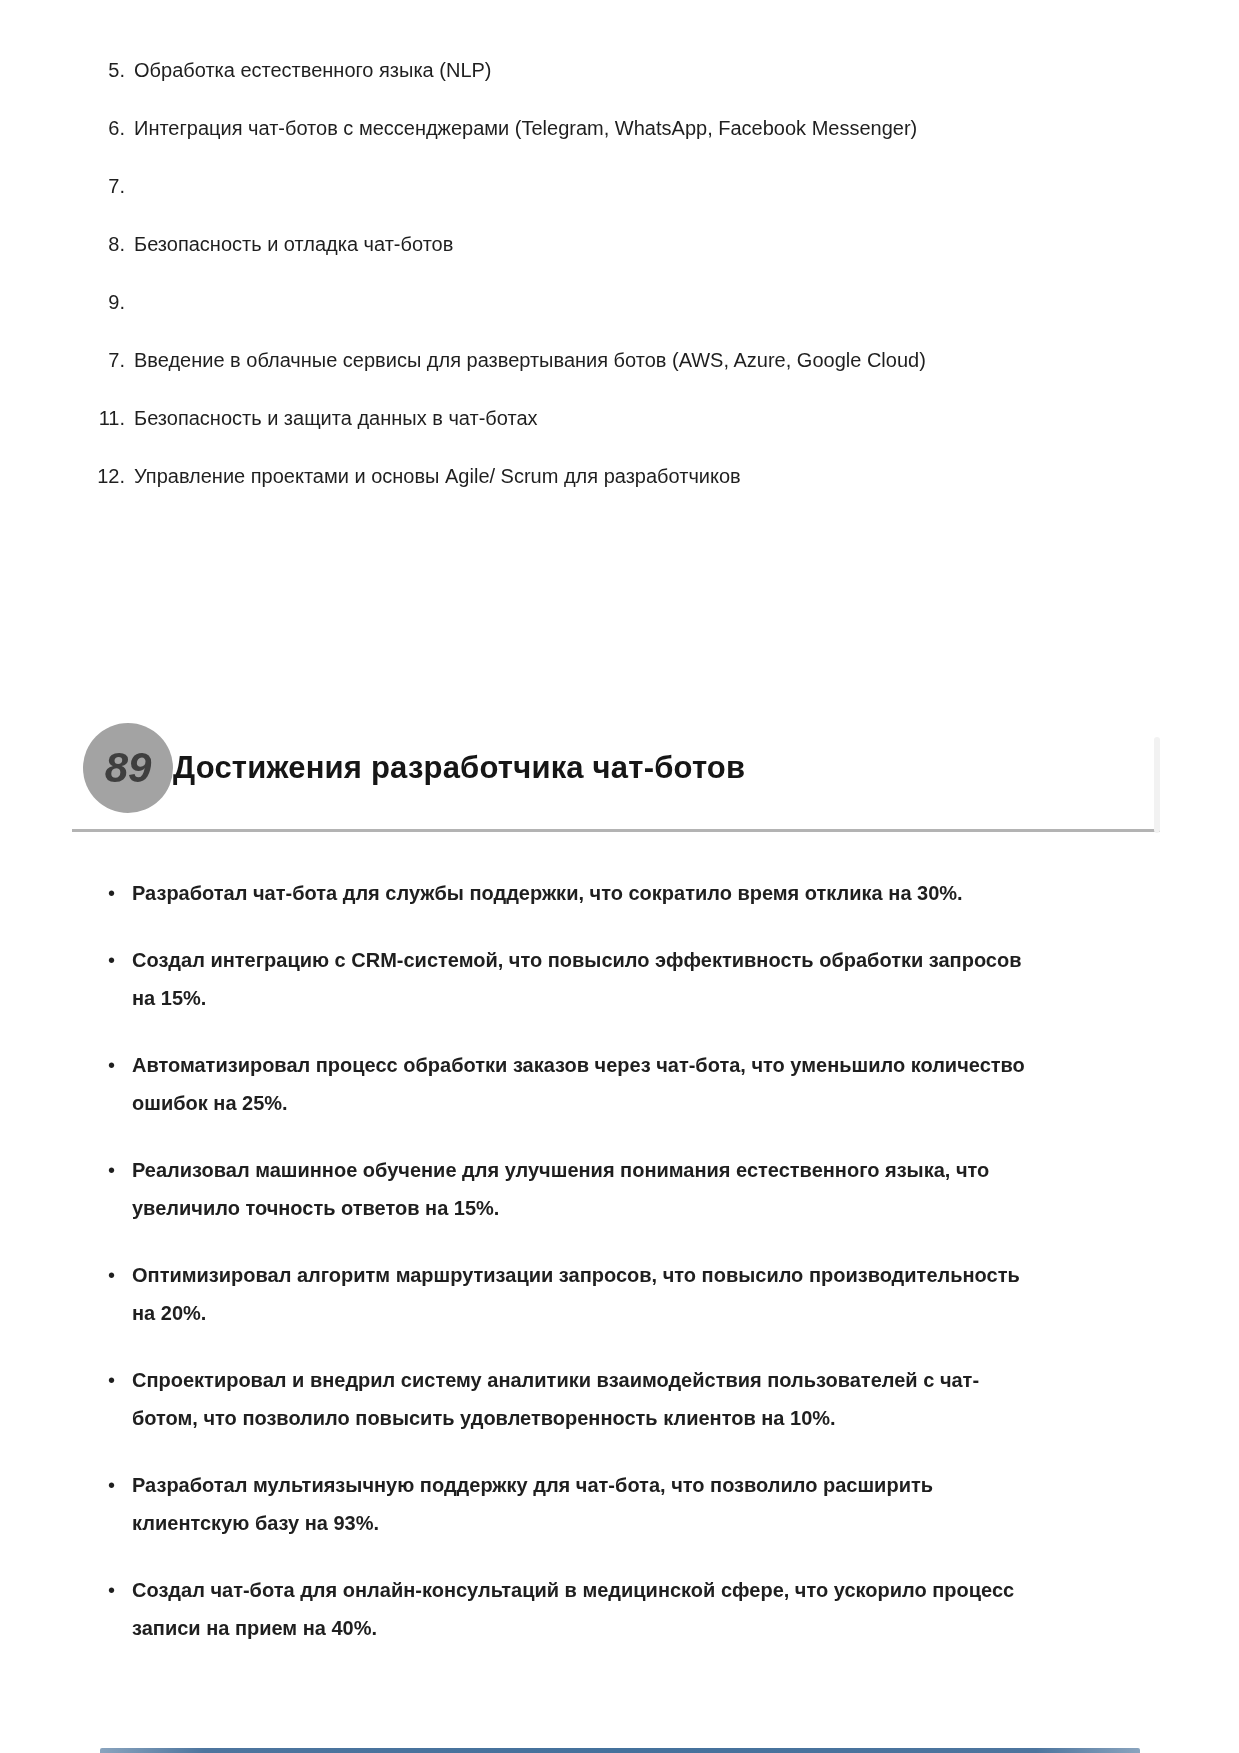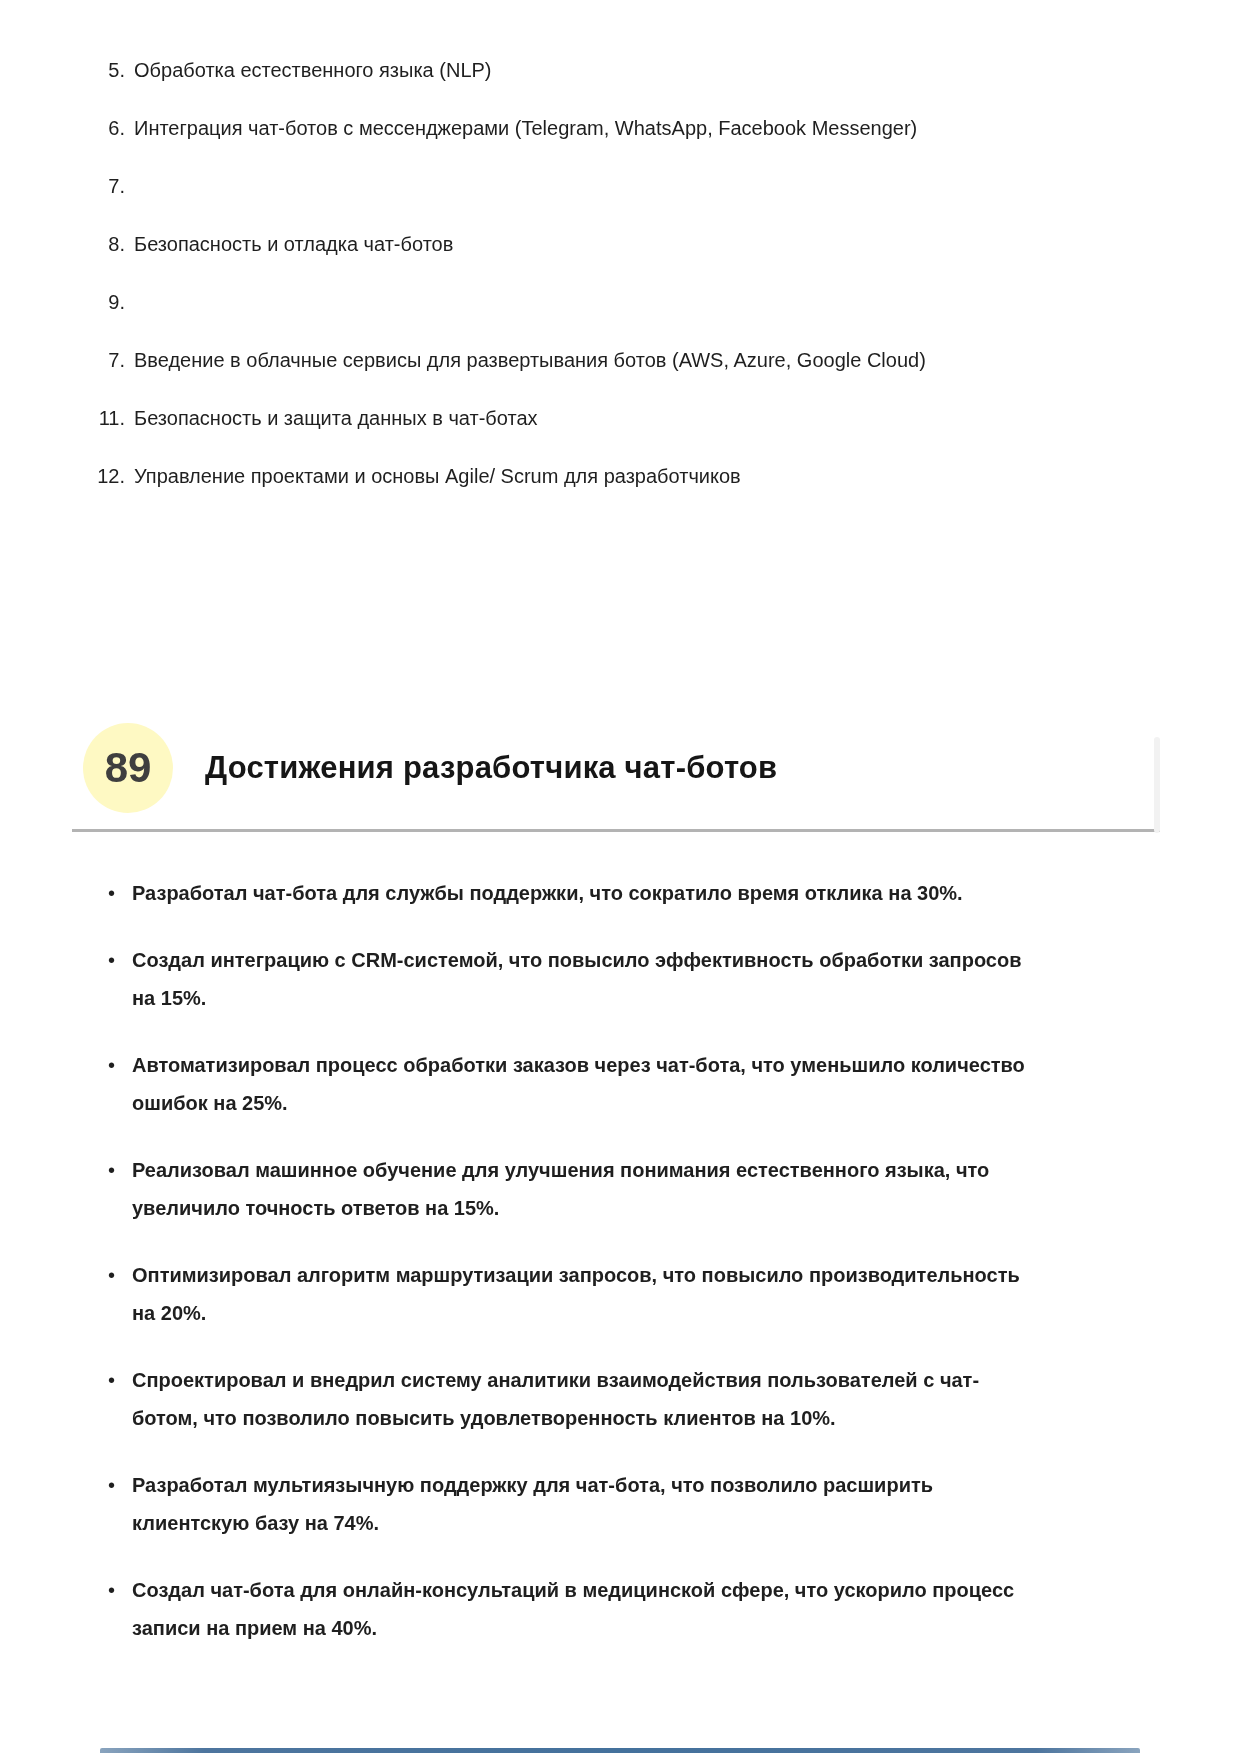--- a/index.html
+++ b/index.html
@@ -74,22 +74,22 @@
     <span class="num">11.</span>
     <span class="txt">Безопасность и защита данных в чат-ботах</span>
   </div>
   <div class="row">
     <span class="num">12.</span>
     <span class="txt">Управление проектами и основы Agile/ Scrum для разработчиков</span>
   </div>
 </div>
 
 <div class="sec-header">
-  <div class="badge" style="background:#fef9c3;color:#3F3F3F;">89</div>
-  <h1 class="sec-title" style="margin:0;padding-left:32px;">Достижения разработчика чат-ботов</h1>
+  <div class="badge" style="background:#a3a3a3;color:#3F3F3F;font-style:italic;">89</div>
+  <h1 class="sec-title" style="margin:0;">Достижения разработчика чат-ботов</h1>
 </div>
 
 <div class="divider" style="background:#B3B3B3;"></div>
 
 <div class="scroll-thumb"></div>
 
 <div class="achv">
   <div class="row">
     <span class="dot">•</span>
     <span class="txt">Разработал чат-бота для службы поддержки, что сократило время отклика на 30%.</span>
@@ -109,21 +109,21 @@
   <div class="row">
     <span class="dot">•</span>
     <span class="txt">Оптимизировал алгоритм маршрутизации запросов, что повысило производительность на 20%.</span>
   </div>
   <div class="row">
     <span class="dot">•</span>
     <span class="txt">Спроектировал и внедрил систему аналитики взаимодействия пользователей с чат-ботом, что позволило повысить удовлетворенность клиентов на 10%.</span>
   </div>
   <div class="row">
     <span class="dot">•</span>
-    <span class="txt">Разработал мультиязычную поддержку для чат-бота, что позволило расширить клиентскую базу на 74%.</span>
+    <span class="txt">Разработал мультиязычную поддержку для чат-бота, что позволило расширить клиентскую базу на 93%.</span>
   </div>
   <div class="row">
     <span class="dot">•</span>
     <span class="txt">Создал чат-бота для онлайн-консультаций в медицинской сфере, что ускорило процесс записи на прием на 40%.</span>
   </div>
 </div>
 
 <div class="next-page-edge"></div>
 
 </body></html>

